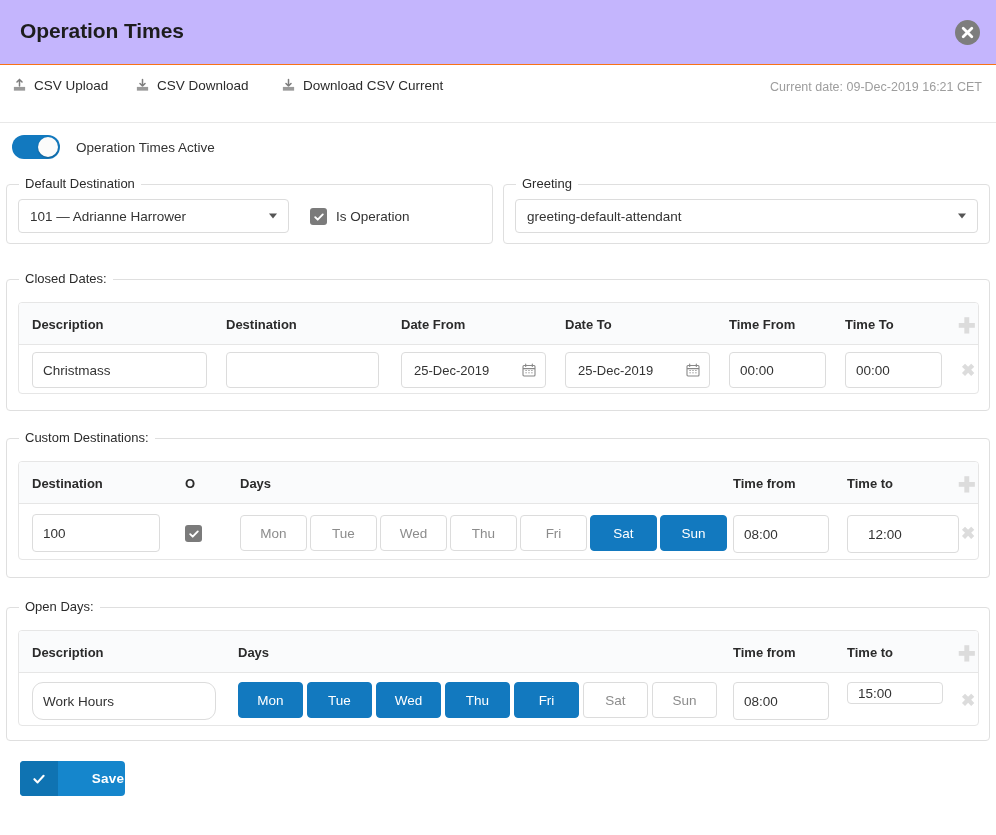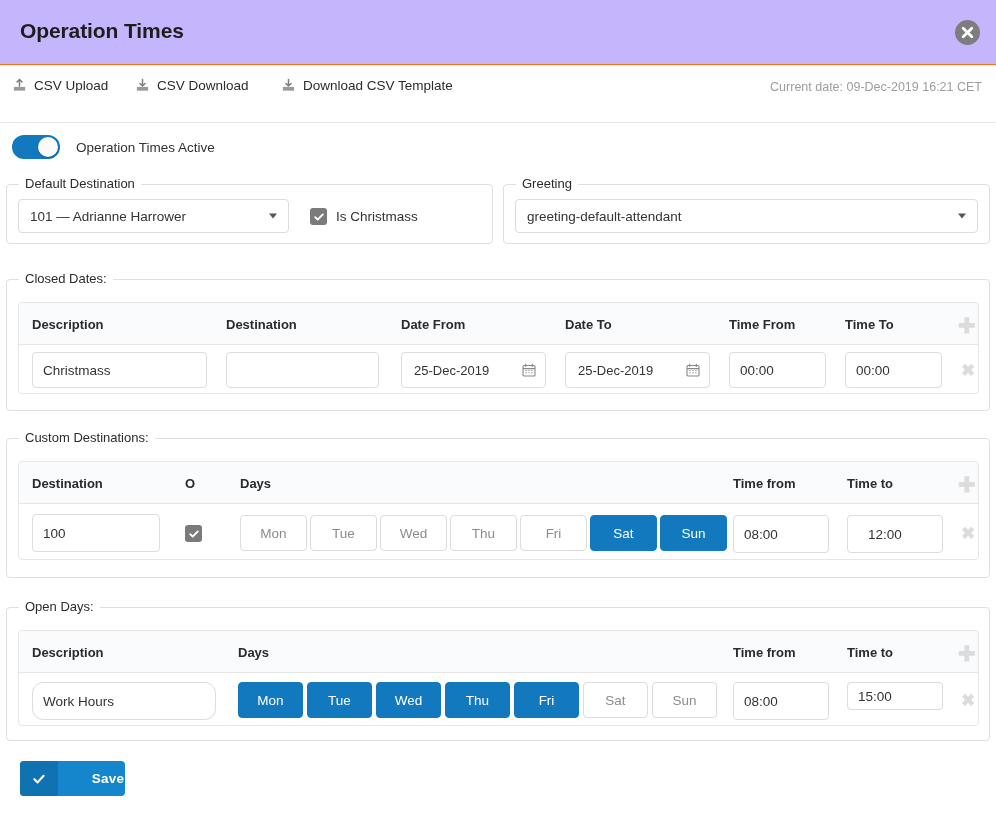--- a/index.html
+++ b/index.html
@@ -318,21 +318,21 @@
     </span>
     <span>CSV Download</span>
   </div>
   <div class="tool-link tl-3">
     <span class="ico">
       <svg width="15" height="15" viewBox="0 0 16 16">
         <path d="M8 1.5 L8 8.5 M5.3 5.8 L8 8.5 L10.7 5.8" stroke="#7d7d7d" stroke-width="1.6" fill="none" stroke-linecap="round" stroke-linejoin="round"></path>
         <path d="M2 9.5 h12 v4 h-12 z" fill="#9a9a9a"></path>
       </svg>
     </span>
-    <span>Download CSV Template</span>
+    <span>Download CSV Current</span>
   </div>
   <div class="current-date">Current date: 09-Dec-2019 16:21 CET</div>
 </div>
 
 <div class="toggle-row">
   <div class="switch">
     <div class="knob"></div>
   </div>
   <div class="toggle-label">Operation Times Active</div>
 </div>
@@ -342,21 +342,21 @@
   <div class="dd" id="sel-default">
     <span class="val">101  —  Adrianne Harrower</span>
     <span class="caret"></span>
   </div>
   <div class="chk-wrap" id="chk-voicemail">
     <span class="chk">
       <svg width="12" height="12" viewBox="0 0 12 12">
         <path d="M2.2 6.2 L4.7 8.7 L9.8 3.4" stroke="#ffffff" stroke-width="1.9" fill="none" stroke-linecap="round" stroke-linejoin="round"></path>
       </svg>
     </span>
-    <span class="chk-label">Is Christmass</span>
+    <span class="chk-label">Is Operation</span>
   </div>
 </fieldset>
 
 <fieldset class="fs" id="fs-greeting" style="margin:0;padding:0;">
   <div class="legend">Greeting</div>
   <div class="dd" id="sel-greeting">
     <span class="val">greeting-default-attendant</span>
     <span class="caret"></span>
   </div>
 </fieldset>
@@ -448,21 +448,21 @@
           <span>Fri</span>
         </div>
       <div class="day on" style="left:571px;top:11px;width:67px;">
           <span>Sat</span>
         </div>
       <div class="day on" style="left:641px;top:11px;width:67px;">
           <span>Sun</span>
         </div>
 
       <input class="tbox" style="position: absolute; left: 714px; top: 11px; width: 96px; height: 38px;" value="08:00">
-      <input class="tbox" style="position: absolute; left: 828px; top: 11px; width: 96px; height: 38px; padding-left: 20px;" value="12:00">
+      <input class="tbox" style="position: absolute; left: 828px; top: 11px; width: 112px; height: 38px; padding-left: 20px;" value="12:00">
       <span class="x-ico" style="left:942px; top:21px;">✖</span>
     </div>
   </div>
 </fieldset>
 
 <fieldset class="fs" id="fs-open" style="margin:0;padding:0;">
   <div class="legend">Open Days:</div>
 
   <div class="tbl" style="top:22px; width:961px; height:96px;">
     <div class="thead">
@@ -492,21 +492,21 @@
           <span>Fri</span>
         </div>
       <div class="day off" style="left:564px;top:9px;width:65px;">
           <span>Sat</span>
         </div>
       <div class="day off" style="left:633px;top:9px;width:65px;">
           <span>Sun</span>
         </div>
 
       <input class="tbox" style="position: absolute; left: 714px; top: 9px; width: 96px; height: 38px;" value="08:00">
-      <input class="tbox" style="position: absolute; left: 828px; top: 9px; width: 96px; height: 28px;" value="15:00">
+      <input class="tbox" style="position: absolute; left: 828px; top: 9px; width: 96px; height: 22px;" value="15:00">
       <span class="x-ico" style="left:942px; top:19px;">✖</span>
     </div>
   </div>
 </fieldset>
 
 <div class="save-btn">
   <span class="sv-ico">
     <svg width="14" height="14" viewBox="0 0 14 14">
       <path d="M2.4 7.2 L5.6 10.4 L11.6 3.8" stroke="#ffffff" stroke-width="2.1" fill="none" stroke-linecap="round" stroke-linejoin="round"></path>
     </svg>

